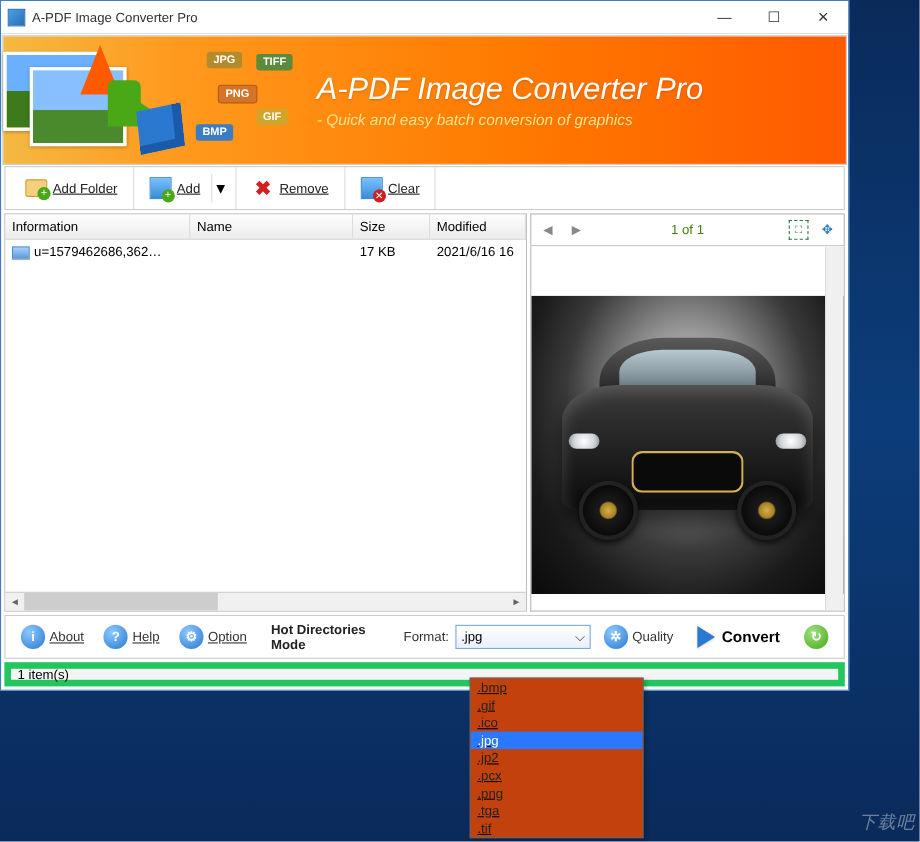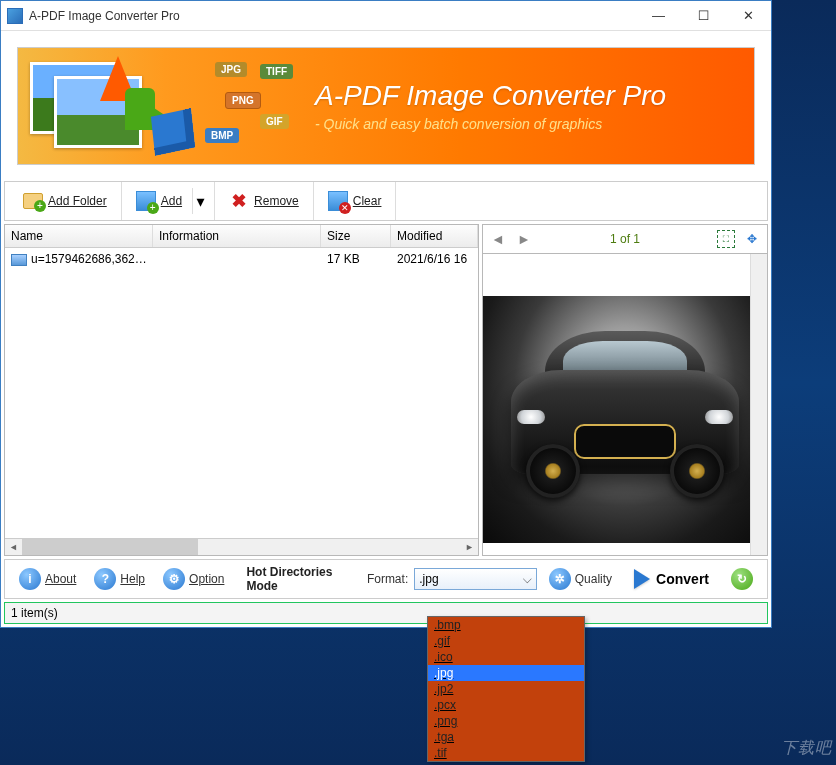--- a/index.html
+++ b/index.html
@@ -4,21 +4,21 @@
 <style>
 * { box-sizing: border-box; margin: 0; padding: 0; font-family: "Segoe UI", Tahoma, sans-serif; }
 body { background: linear-gradient(180deg, #0a2a5a 0%, #0c3d7a 50%, #0a2a5a 100%); width: 836px; height: 765px; overflow: hidden; position: relative; }
 .window { background: #fff; width: 772px; height: 628px; border: 1px solid #3a7dc3; display: flex; flex-direction: column; }
 .titlebar { height: 30px; background: #fff; display: flex; align-items: center; padding: 0 0 0 6px; border-bottom: 1px solid #e0e0e0; }
 .titlebar .app-icon { width:16px; height:16px; margin-right:6px; background: linear-gradient(135deg,#4aa0e0,#2a6db8); border:1px solid #2a6db8; }
 .titlebar .title { font-size: 12px; color: #333; flex:1; }
 .titlebar .winbtns { display:flex; }
 .titlebar .winbtn { width:45px; height:29px; display:flex; align-items:center; justify-content:center; font-size:13px; color:#333; }
 
-.header-banner { height: 118px; background: linear-gradient(90deg, #f4b942 0%, #ff9a1e 20%, #ff7a00 60%, #ff5a00 100%); display:flex; align-items:center; padding:6px 12px; position:relative; border:1px solid #ccc; margin:16px; }
+.header-banner { height: 118px; background: linear-gradient(90deg, #f4b942 0%, #ff9a1e 20%, #ff7a00 60%, #ff5a00 100%); display:flex; align-items:center; padding:6px 0; position:relative; border:1px solid #ccc; margin:1px; }
 .banner-photos { width:155px; height:100px; position:relative; }
 .banner-photos .frame { position:absolute; width:88px; height:72px; background:#fff; border:3px solid #fff; box-shadow:0 1px 3px rgba(0,0,0,0.3); }
 .banner-photos .frame.a { left:0; top:6px; background: linear-gradient(180deg,#6ab0ff 50%,#3c7a1c 50%); }
 .banner-photos .frame.b { left:24px; top:20px; background: linear-gradient(180deg,#88c0ff 55%,#4a8a2c 45%); }
 .banner-photos .cone { position:absolute; left:70px; top:0; width:0; height:0; border-left:18px solid transparent; border-right:18px solid transparent; border-bottom:45px solid #ff5a00; }
 .banner-photos .arrow { position:absolute; left:95px; top:32px; width:30px; height:42px; background:#4aa817; border-radius:6px 6px 0 0; }
 .banner-photos .arrow::after { content:''; position:absolute; right:-14px; bottom:0; width:0; height:0; border-top:12px solid transparent; border-bottom:12px solid transparent; border-left:18px solid #4aa817; }
 .banner-photos .cube { position:absolute; right:-8px; bottom:4px; width:40px; height:40px; background:#2a78d0; transform: skewY(-12deg) skewX(6deg); box-shadow: inset -8px -8px 0 0 #1a5aa8; }
 .banner-formats { width:110px; height:100px; position:relative; margin-left:20px; }
 .banner-formats .chip { position:absolute; padding:2px 6px; font-size:10px; font-weight:bold; color:#fff; border-radius:3px; }
@@ -83,21 +83,21 @@
 .round-btn .circ { width:22px; height:22px; border-radius:50%; background:radial-gradient(circle at 35% 30%, #8cc8ff, #2a78d0); display:flex; align-items:center; justify-content:center; color:#fff; font-size:12px; font-weight:bold; }
 .round-btn .circ.green { background:radial-gradient(circle at 35% 30%, #9de080, #4aa817); }
 .round-btn .txt { text-decoration:underline; color:#333; }
 .hot-mode { font-weight:bold; color:#222; margin:0 10px; }
 .format-label { color:#333; margin-left:auto; }
 .format-select { width:140px; height:22px; border:1px solid #7aa8d8; background:linear-gradient(180deg,#fff,#e8f0fa); font-size:12px; padding:0 4px; position:relative; display:flex; align-items:center; }
 .format-select::after { content:'⌵'; position:absolute; right:4px; color:#555; }
 .convert-btn { display:flex; align-items:center; gap:6px; font-weight:bold; font-size:14px; padding:4px 10px; }
 .convert-btn .play { width:0; height:0; border-top:10px solid transparent; border-bottom:10px solid transparent; border-left:16px solid #2a78d0; filter: drop-shadow(0 1px 1px rgba(0,0,0,0.2)); }
 
-.status-bar { height:22px; background:#f4f4f4; border:1px solid #22c55e; margin:0 3px 3px 3px; font-size:12px; padding:2px 6px; display:flex; align-items:center; }
+.status-bar { height:22px; background:#f4f4f4; border:6px solid #22c55e; margin:0 3px 3px 3px; font-size:12px; padding:2px 6px; display:flex; align-items:center; }
 
 .dropdown { position:absolute; left:427px; top:616px; width:158px; background:#c2410c; border:1px solid #666; box-shadow:2px 2px 4px rgba(0,0,0,0.25); z-index:10;text-decoration:underline; }
 .dropdown .opt { padding:1px 6px; font-size:12px; color:#222; cursor:pointer; }
 .dropdown .opt.sel { background:#2a78ff; color:#fff; }
 
 .watermark { position:absolute; right:4px; bottom:6px; color:rgba(255,255,255,0.4); font-size:16px; font-style:italic; letter-spacing:1px; }
 </style>
 </head>
 <body>
 
@@ -160,22 +160,22 @@
       <div class="tool-btn">
         <span class="ico ico-clear"></span>
         <span class="lbl">Clear</span>
       </div>
     </div>
   </div>
 
   <div class="content">
     <div class="list-panel">
       <div class="list-header">
+        <div class="col col-info">Information</div>
         <div class="col col-name">Name</div>
-        <div class="col col-info">Information</div>
         <div class="col col-size">Size</div>
         <div class="col col-mod">Modified</div>
       </div>
       <div class="list-body">
         <div class="list-row">
           <div class="cell col-name"><span class="file-ico"></span><span>u=1579462686,362220...</span></div>
           <div class="cell col-info"></div>
           <div class="cell col-size">17 KB</div>
           <div class="cell col-mod">2021/6/16 16</div>
         </div>

